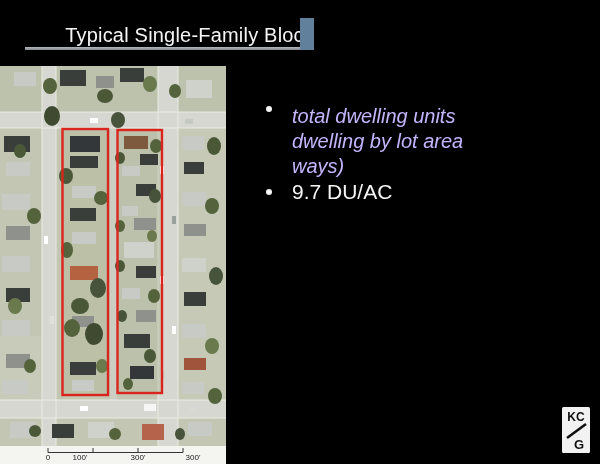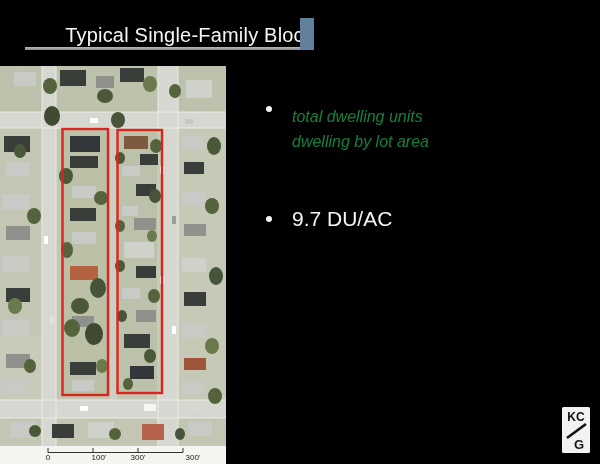--- a/index.html
+++ b/index.html
@@ -28,23 +28,23 @@
     position:absolute;top:7px;transform:translateX(-50%);
     font-size:8px;color:#1a1a1a;white-space:nowrap;
   }
   
   .content{position:absolute;left:252px;top:96px;width:336px;color:#f5f5f5;}
   .bullet-row{position:relative;padding-left:40px;font-size:21px;line-height:26px;}
   .bullet-dot{
     position:absolute;left:14px;top:10px;width:6px;height:6px;border-radius:50%;background:#f5f5f5;
   }
   .definition{
-    margin:8px 0 0 40px;font-size:16px;line-height:25px;font-style:italic;color:#15803d;
-  }
-  .bullet-row.second{margin-top:52px;}
+    margin:8px 0 0 40px;font-size:20px;line-height:25px;font-style:italic;color:#c4b5fd;
+  }
+  .bullet-row.second{}
   
   .logo{position:absolute;left:562px;top:407px;width:20px;height:46px;}
 </style>
 </head>
 <body>
 
 <div class="slide">
 
   <div class="title-bar">
     <h1>Typical Single-Family Block</h1>
@@ -211,33 +211,34 @@
       <svg width="226" height="18" viewBox="0 0 226 18">
         <g stroke="#333333" stroke-width="1" fill="none">
           <line x1="48" y1="6.5" x2="183" y2="6.5"></line>
           <line x1="48" y1="2" x2="48" y2="6.5"></line>
           <line x1="93" y1="2" x2="93" y2="6.5"></line>
           <line x1="138" y1="2" x2="138" y2="6.5"></line>
           <line x1="183" y1="2" x2="183" y2="6.5"></line>
         </g>
       </svg>
       <span class="tick-label" style="left:48px">0</span>
-      <span class="tick-label" style="left:99px">100'</span>
+      <span class="tick-label" style="left:80px">100'</span>
       <span class="tick-label" style="left:138px">300'</span>
       <span class="tick-label" style="left:193px">300'</span>
     </div>
   </figure>
 
   <div class="content">
     <div class="bullet-row">
       <span class="bullet-dot"></span>
     </div>
     <div class="definition">
       <div>total dwelling units</div>
       <div>dwelling by lot area</div>
+      <div>ways)</div>
     </div>
     <div class="bullet-row second">
       <span class="bullet-dot"></span>
       <span>9.7 DU/AC</span>
     </div>
   </div>
 
   <div class="logo">
     <svg width="28" height="46" viewBox="0 0 28 46">
       <rect width="28" height="46" rx="1.5" fill="#f2f2f2"></rect>

